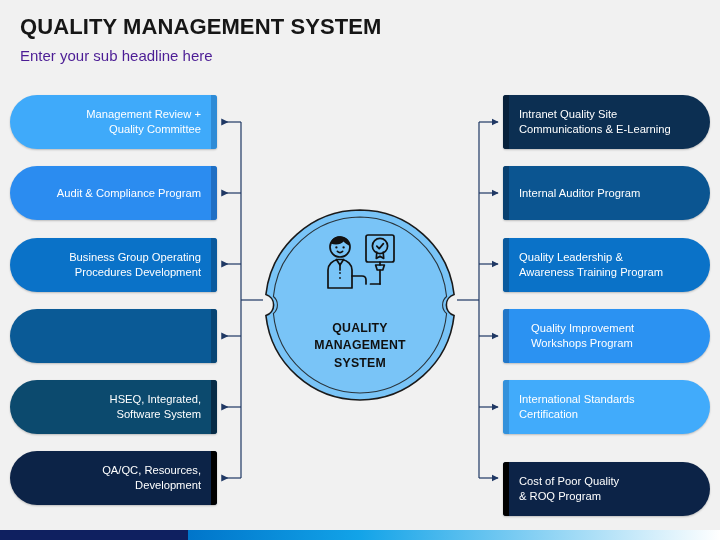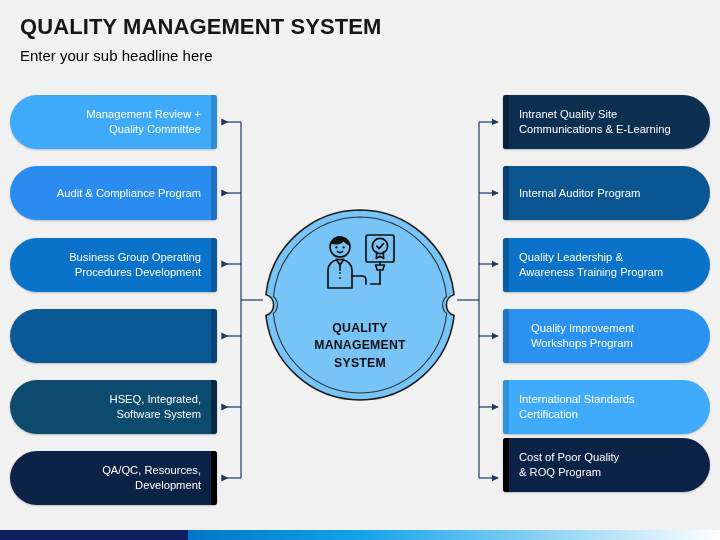--- a/index.html
+++ b/index.html
@@ -15,21 +15,21 @@
     background: #f1f1f1;
   }
 
   
   #header { position: absolute; left: 20px; top: 14px; width: 600px; }
   #title {
     font-size: 22px; font-weight: bold; color: #161616;
     letter-spacing: 0.1px; line-height: 1.15;
   }
   #subtitle {
-    font-size: 15px; color: #000000; margin-top: 8px; line-height: 1.2;
+    font-size: 15px; color: #4c1d95; margin-top: 8px; line-height: 1.2;
   }
 
   
   .node {
     position: absolute;
     height: 54px;
     display: flex;
     align-items: center;
     color: #ffffff;
     font-size: 11.2px;
@@ -170,21 +170,21 @@
     <span class="label">Quality Leadership &amp;<br>Awareness Training Program</span>
   </div>
   <div class="node right" id="R3" style="top: 309px; background: rgb(43, 146, 242); padding-left: 28px;">
     <span class="strip" style="background: rgb(34, 118, 199);"></span>
     <span class="label">Quality Improvement<br>Workshops Program</span>
   </div>
   <div class="node right" id="R4" style="top: 380px; background: rgb(65, 171, 251);">
     <span class="strip" style="background: rgb(51, 145, 219);"></span>
     <span class="label">International Standards<br>Certification</span>
   </div>
-  <div class="node right" id="R5" style="top: 438px; background: rgb(12, 35, 71);">
+  <div class="node right" id="R5" style="top: 462px; background: rgb(12, 35, 71);">
     <span class="strip" style="background: rgb(0, 0, 0);"></span>
     <span class="label">Cost of Poor Quality<br>&amp; ROQ Program</span>
   </div>
 
   <div id="hub">
     <svg viewBox="0 0 194 194" width="194" height="194">
 
       <path id="hub-outer" d="
         M 97 2
         A 95 95 0 0 1 192 97

